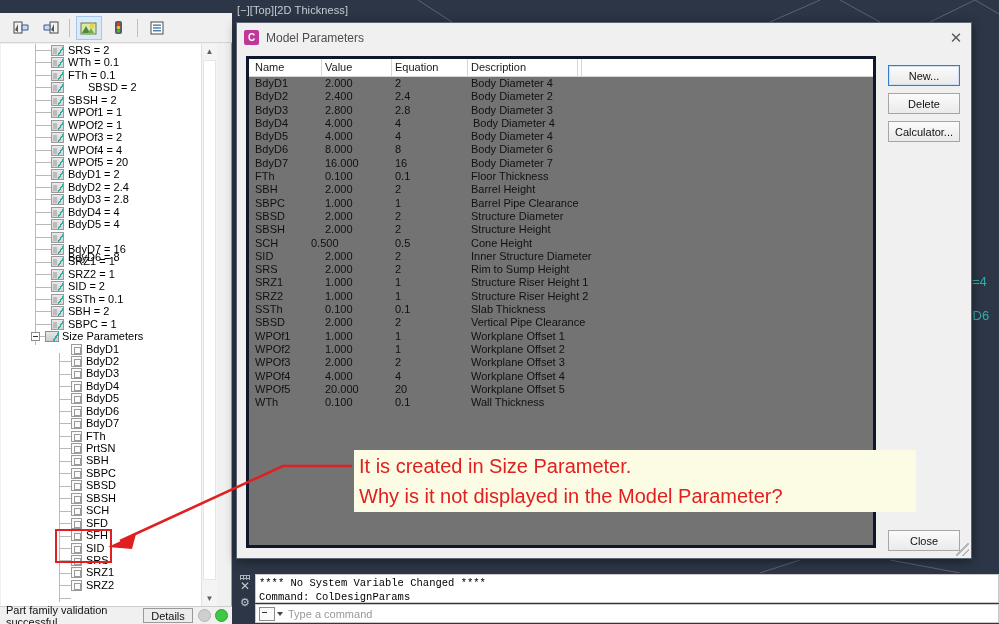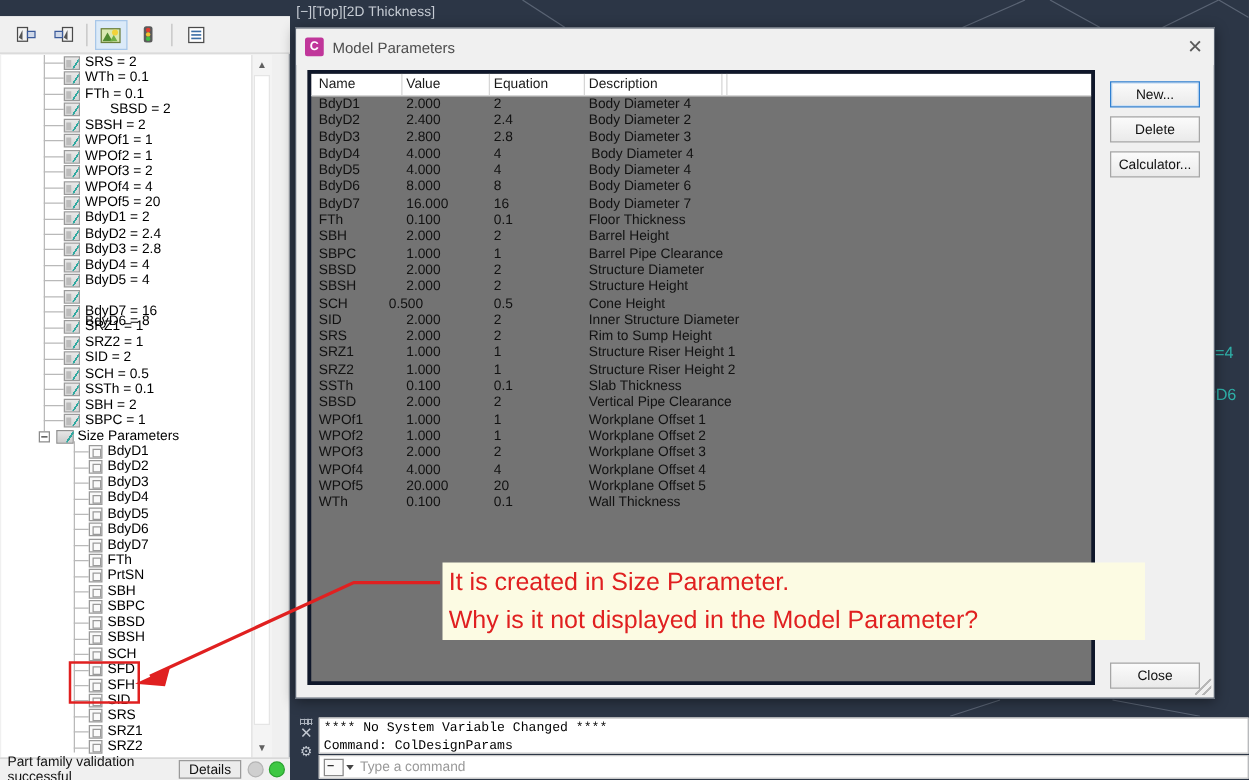--- a/index.html
+++ b/index.html
@@ -460,24 +460,20 @@
           <div class="tnode" style="top: 0px;">
             <span class="ico-expr" style="left: 50px;"></span>
             <span class="lbl" style="left: 67px;">SRZ2 = 1</span>
           </div>
           <div class="guide-h" style="left: 34px; top: 230px; width: 16px;"></div>
           <div class="tnode" style="top: 0px;">
             <span class="ico-expr" style="left: 50px;"></span>
             <span class="lbl" style="left: 67px;">SID = 2</span>
           </div>
           <div class="guide-h" style="left: 34px; top: 243px; width: 16px;"></div>
-          <div class="tnode" style="top: 0px;">
-            <span class="ico-expr" style="left: 50px;"></span>
-            <span class="lbl" style="left: 67px;">SCH = 0.5</span>
-          </div>
           <div class="guide-h" style="left: 34px; top: 255px; width: 16px;"></div>
           <div class="tnode" style="top: 0px;">
             <span class="ico-expr" style="left: 50px;"></span>
             <span class="lbl" style="left: 67px;">SSTh = 0.1</span>
           </div>
           <div class="guide-h" style="left: 34px; top: 267px; width: 16px;"></div>
           <div class="tnode" style="top: 0px;">
             <span class="ico-expr" style="left: 50px;"></span>
             <span class="lbl" style="left: 67px;">SBH = 2</span>
           </div>

